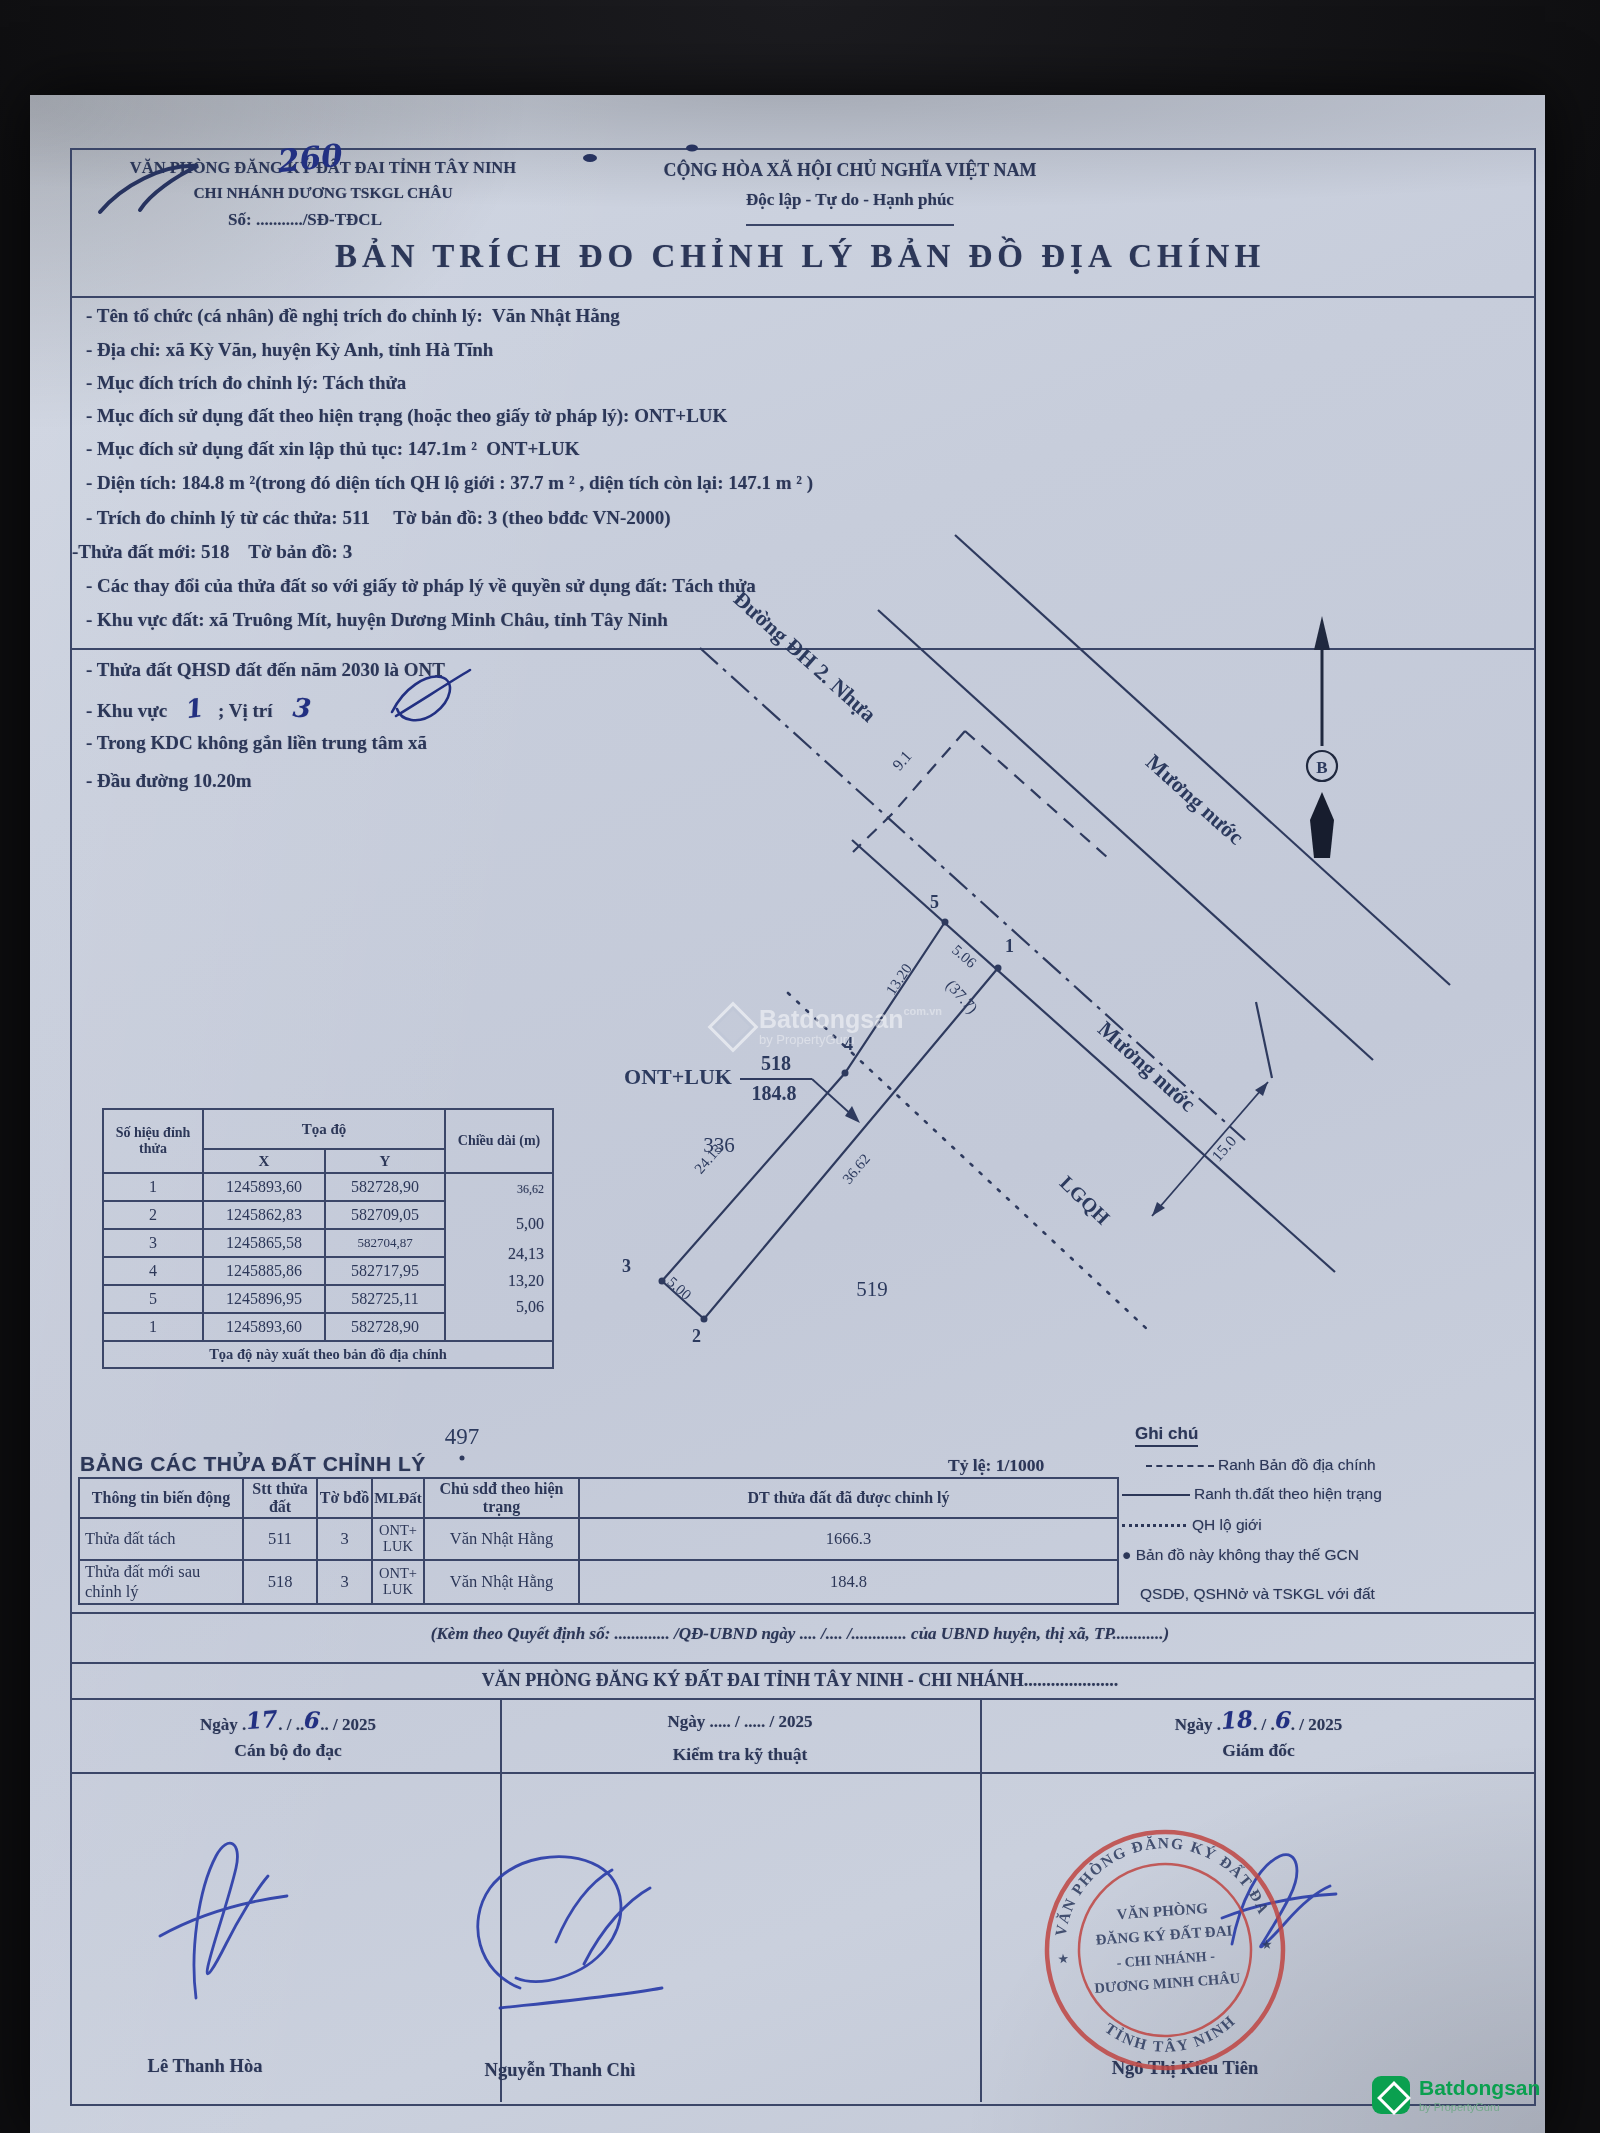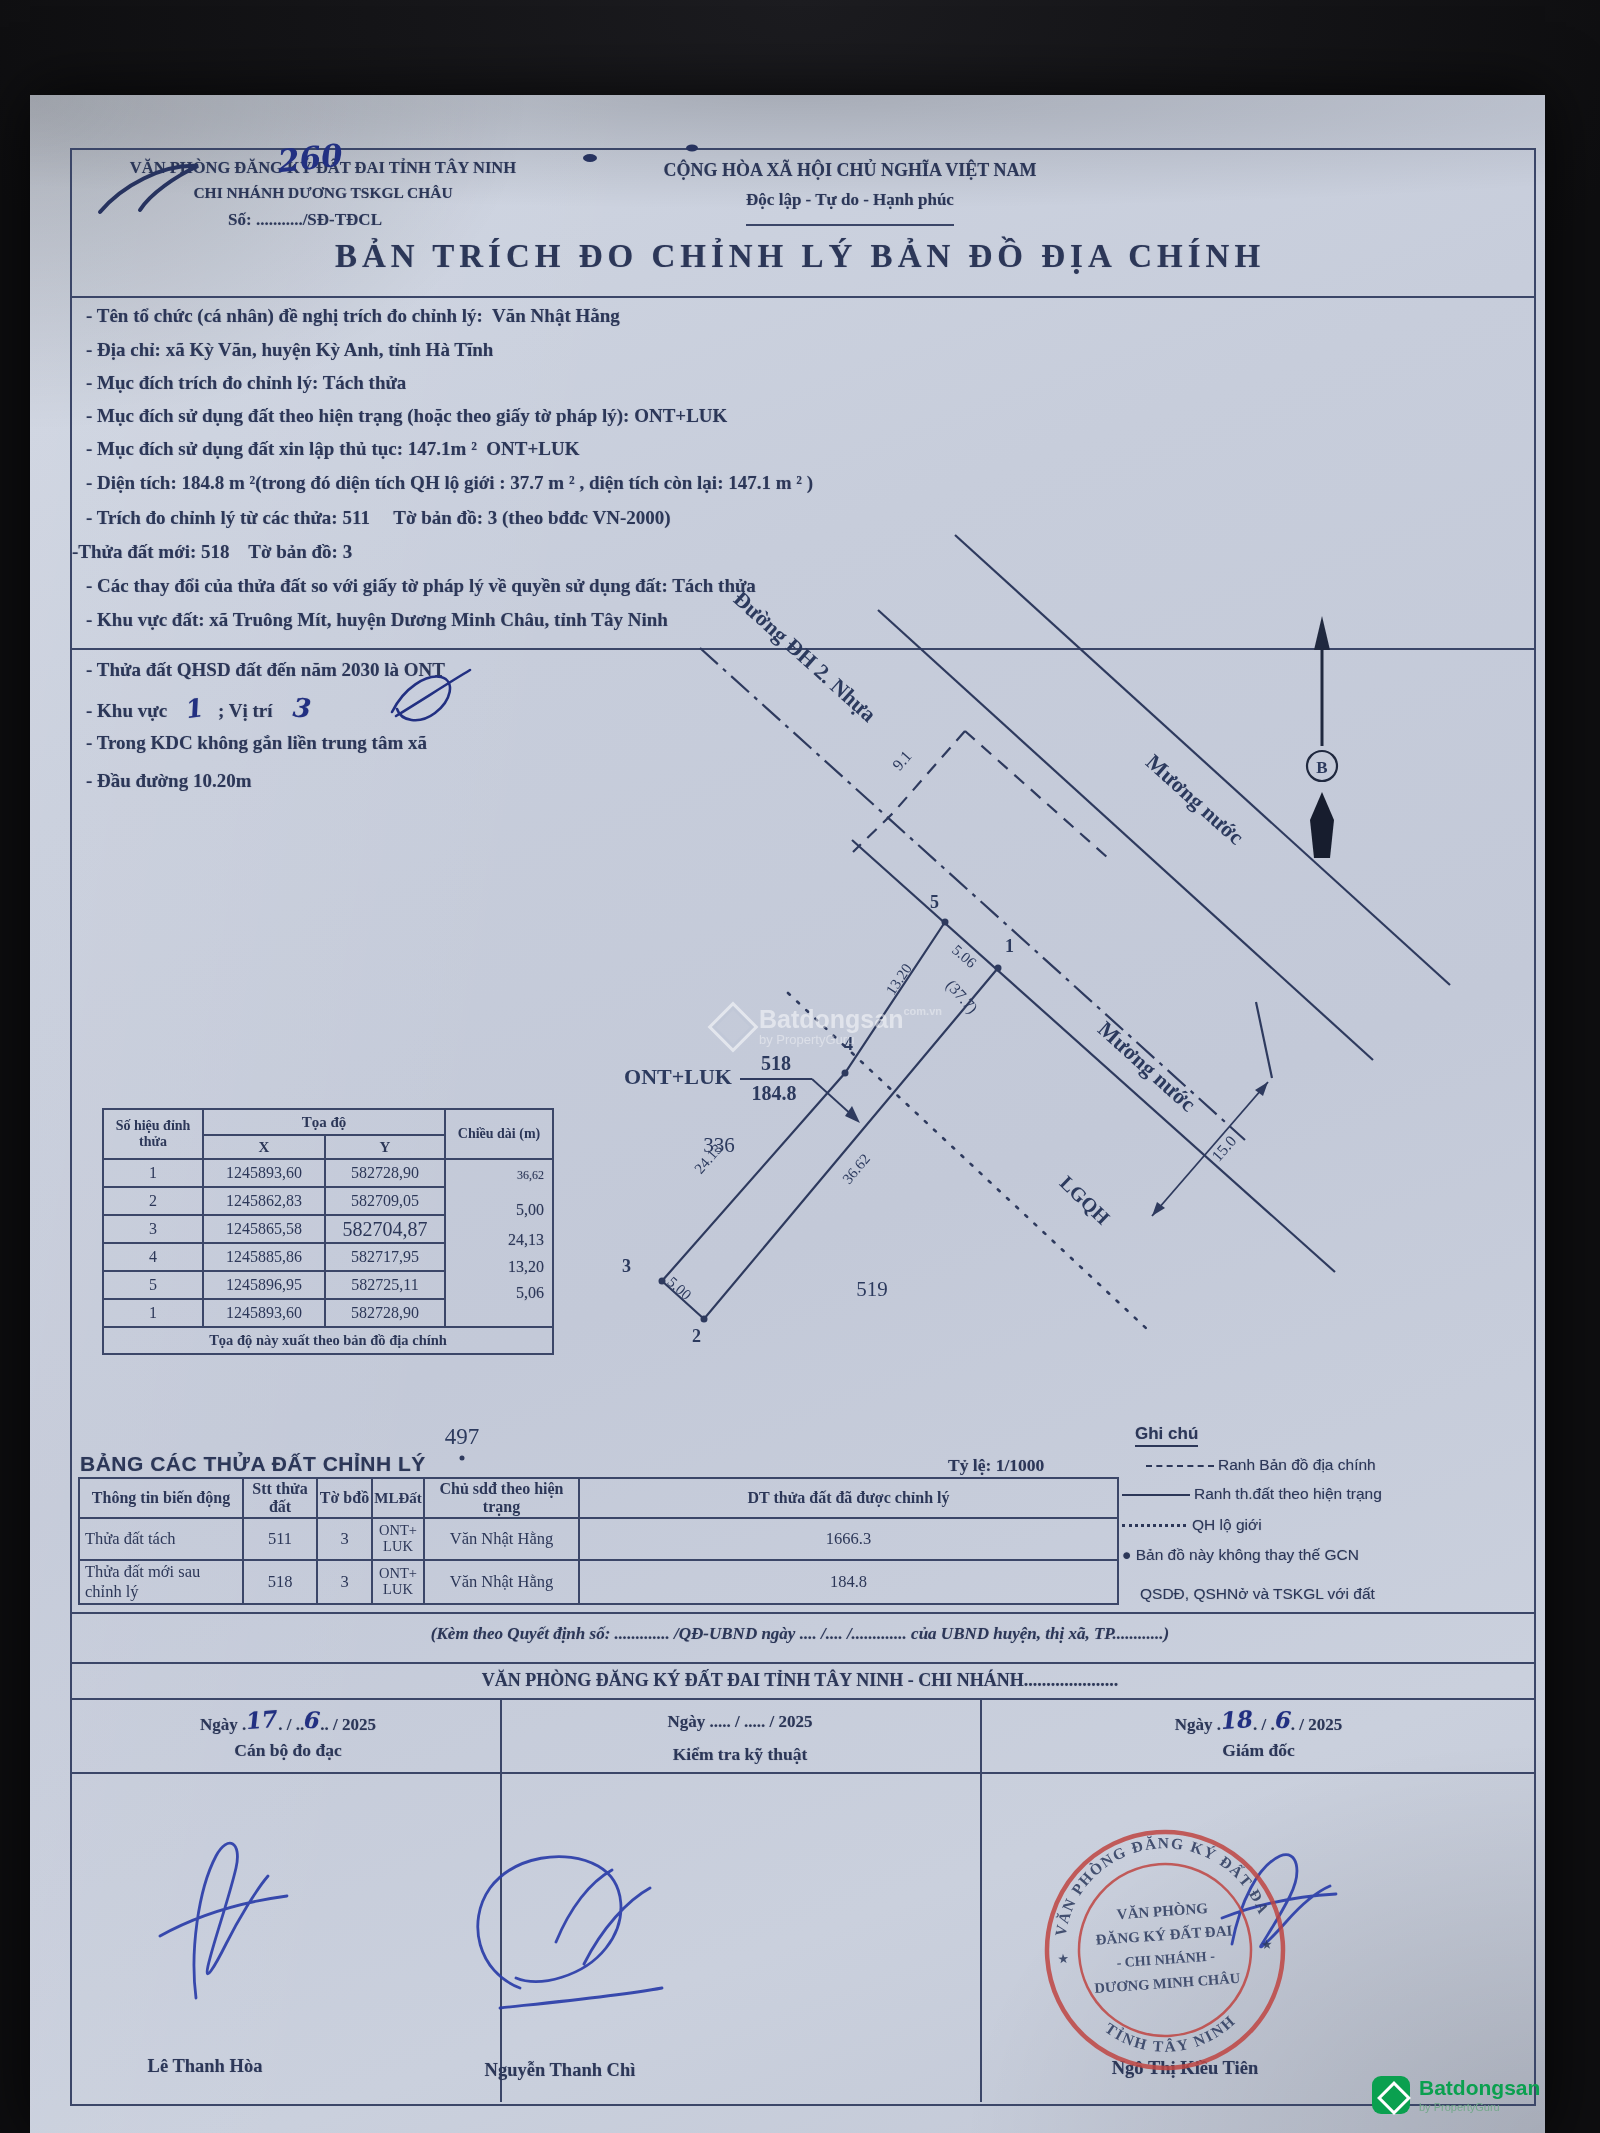--- a/index.html
+++ b/index.html
@@ -77,21 +77,21 @@
     <span class="hand" style="font-size:25px;display:inline-block;transform:rotate(-8deg);margin:0 10px 0 14px;">1</span>
     <span>; Vị trí</span>
     <span class="hand" style="font-size:26px;display:inline-block;transform:rotate(5deg);margin-left:16px;">3</span>
   </div>
   <div class="abs doc b pre" style="left:86px;top:732px;font-size:19px;">- Trong KDC không gắn liền trung tâm xã</div>
   <div class="abs doc b pre" style="left:86px;top:770px;font-size:19px;">- Đầu đường 10.20m</div>
 
   <div class="abs" style="left:102px;top:1108px;">
     <table class="dtab">
       <tbody>
-          <tr style="height:26px;">
+          <tr style="height:40px;">
         <td rowspan="2" style="width:96px;text-align:center;font-size:14px;font-weight:bold;line-height:1.15;">Số hiệu đỉnh thửa</td>
         <td colspan="2" style="width:236px;text-align:center;font-size:15px;font-weight:bold;">Tọa độ</td>
         <td rowspan="2" style="width:104px;text-align:center;font-size:14px;font-weight:bold;">Chiều dài (m)</td>
       </tr>
       <tr style="height:24px;">
         <td style="text-align:center;font-size:15px;font-weight:bold;width:118px;">X</td>
         <td style="text-align:center;font-size:15px;font-weight:bold;width:116px;">Y</td>
       </tr>
       <tr style="height:28px;">
         <td class="center" style="font-size:16px;">1</td>
@@ -106,21 +106,21 @@
         </td>
       </tr>
       <tr style="height:28px;">
             <td class="center" style="font-size:16px;">2</td>
             <td class="center" style="font-size:16px;">1245862,83</td>
             <td class="center" style="font-size:16px;border-radius:14px;">582709,05</td>
           </tr>
       <tr style="height:28px;">
             <td class="center" style="font-size:16px;">3</td>
             <td class="center" style="font-size:16px;">1245865,58</td>
-            <td class="center" style="font-size:20px;">582704,87</td>
+            <td class="center" style="font-size:13px;">582704,87</td>
           </tr>
       <tr style="height:28px;">
             <td class="center" style="font-size:16px;">4</td>
             <td class="center" style="font-size:16px;">1245885,86</td>
             <td class="center" style="font-size:16px;">582717,95</td>
           </tr>
       <tr style="height:28px;">
             <td class="center" style="font-size:16px;">5</td>
             <td class="center" style="font-size:16px;">1245896,95</td>
             <td class="center" style="font-size:16px;">582725,11</td>

